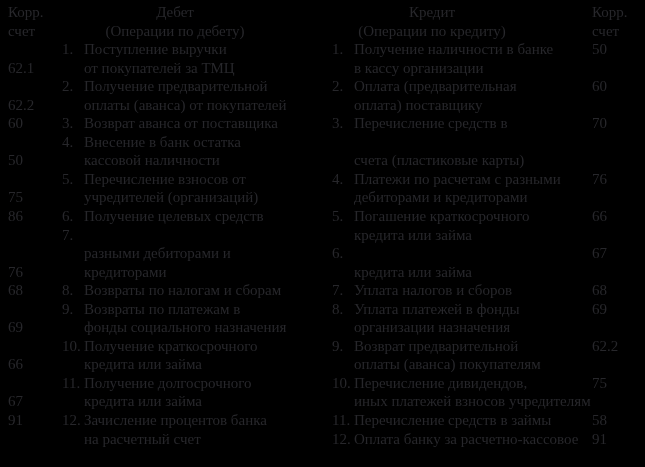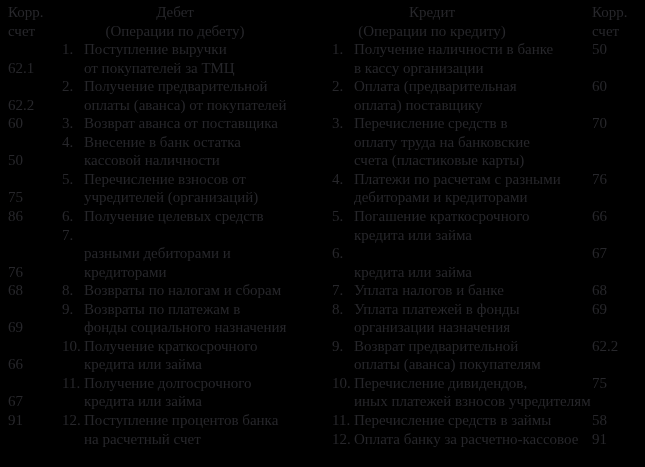--- a/index.html
+++ b/index.html
@@ -110,23 +110,20 @@
           <span class="txt">Перечисление средств в</span>
         </div>
         <div class="c4">70</div>
       </div>
       <div class="line-row">
         <div class="c1"></div>
         <div class="c2">
           <span class="num">4.</span>
           <span class="txt">Внесение в банк остатка</span>
         </div>
-        <div class="c3">
-          <span class="txt cont">оплату труда на банковские</span>
-        </div>
         <div class="c4"></div>
       </div>
       <div class="line-row">
         <div class="c1">50</div>
         <div class="c2">
           <span class="txt cont">кассовой наличности</span>
         </div>
         <div class="c3">
           <span class="txt cont">счета (пластиковые карты)</span>
         </div>
@@ -197,21 +194,21 @@
         <div class="c4"></div>
       </div>
       <div class="line-row">
         <div class="c1">68</div>
         <div class="c2">
           <span class="num">8.</span>
           <span class="txt">Возвраты по налогам и сборам</span>
         </div>
         <div class="c3">
           <span class="num">7.</span>
-          <span class="txt">Уплата налогов и банке</span>
+          <span class="txt">Уплата налогов и сборов</span>
         </div>
         <div class="c4">68</div>
       </div>
       <div class="line-row">
         <div class="c1"></div>
         <div class="c2">
           <span class="num">9.</span>
           <span class="txt">Возвраты по платежам в</span>
         </div>
         <div class="c3">
@@ -271,21 +268,21 @@
         </div>
         <div class="c3">
           <span class="txt cont">иных платежей взносов учредителям</span>
         </div>
         <div class="c4"></div>
       </div>
       <div class="line-row">
         <div class="c1">91</div>
         <div class="c2">
           <span class="num">12.</span>
-          <span class="txt">Поступление процентов банка</span>
+          <span class="txt">Зачисление процентов банка</span>
         </div>
         <div class="c3">
           <span class="num">11.</span>
           <span class="txt">Перечисление средств в займы</span>
         </div>
         <div class="c4">58</div>
       </div>
       <div class="line-row">
         <div class="c1"></div>
         <div class="c2">

